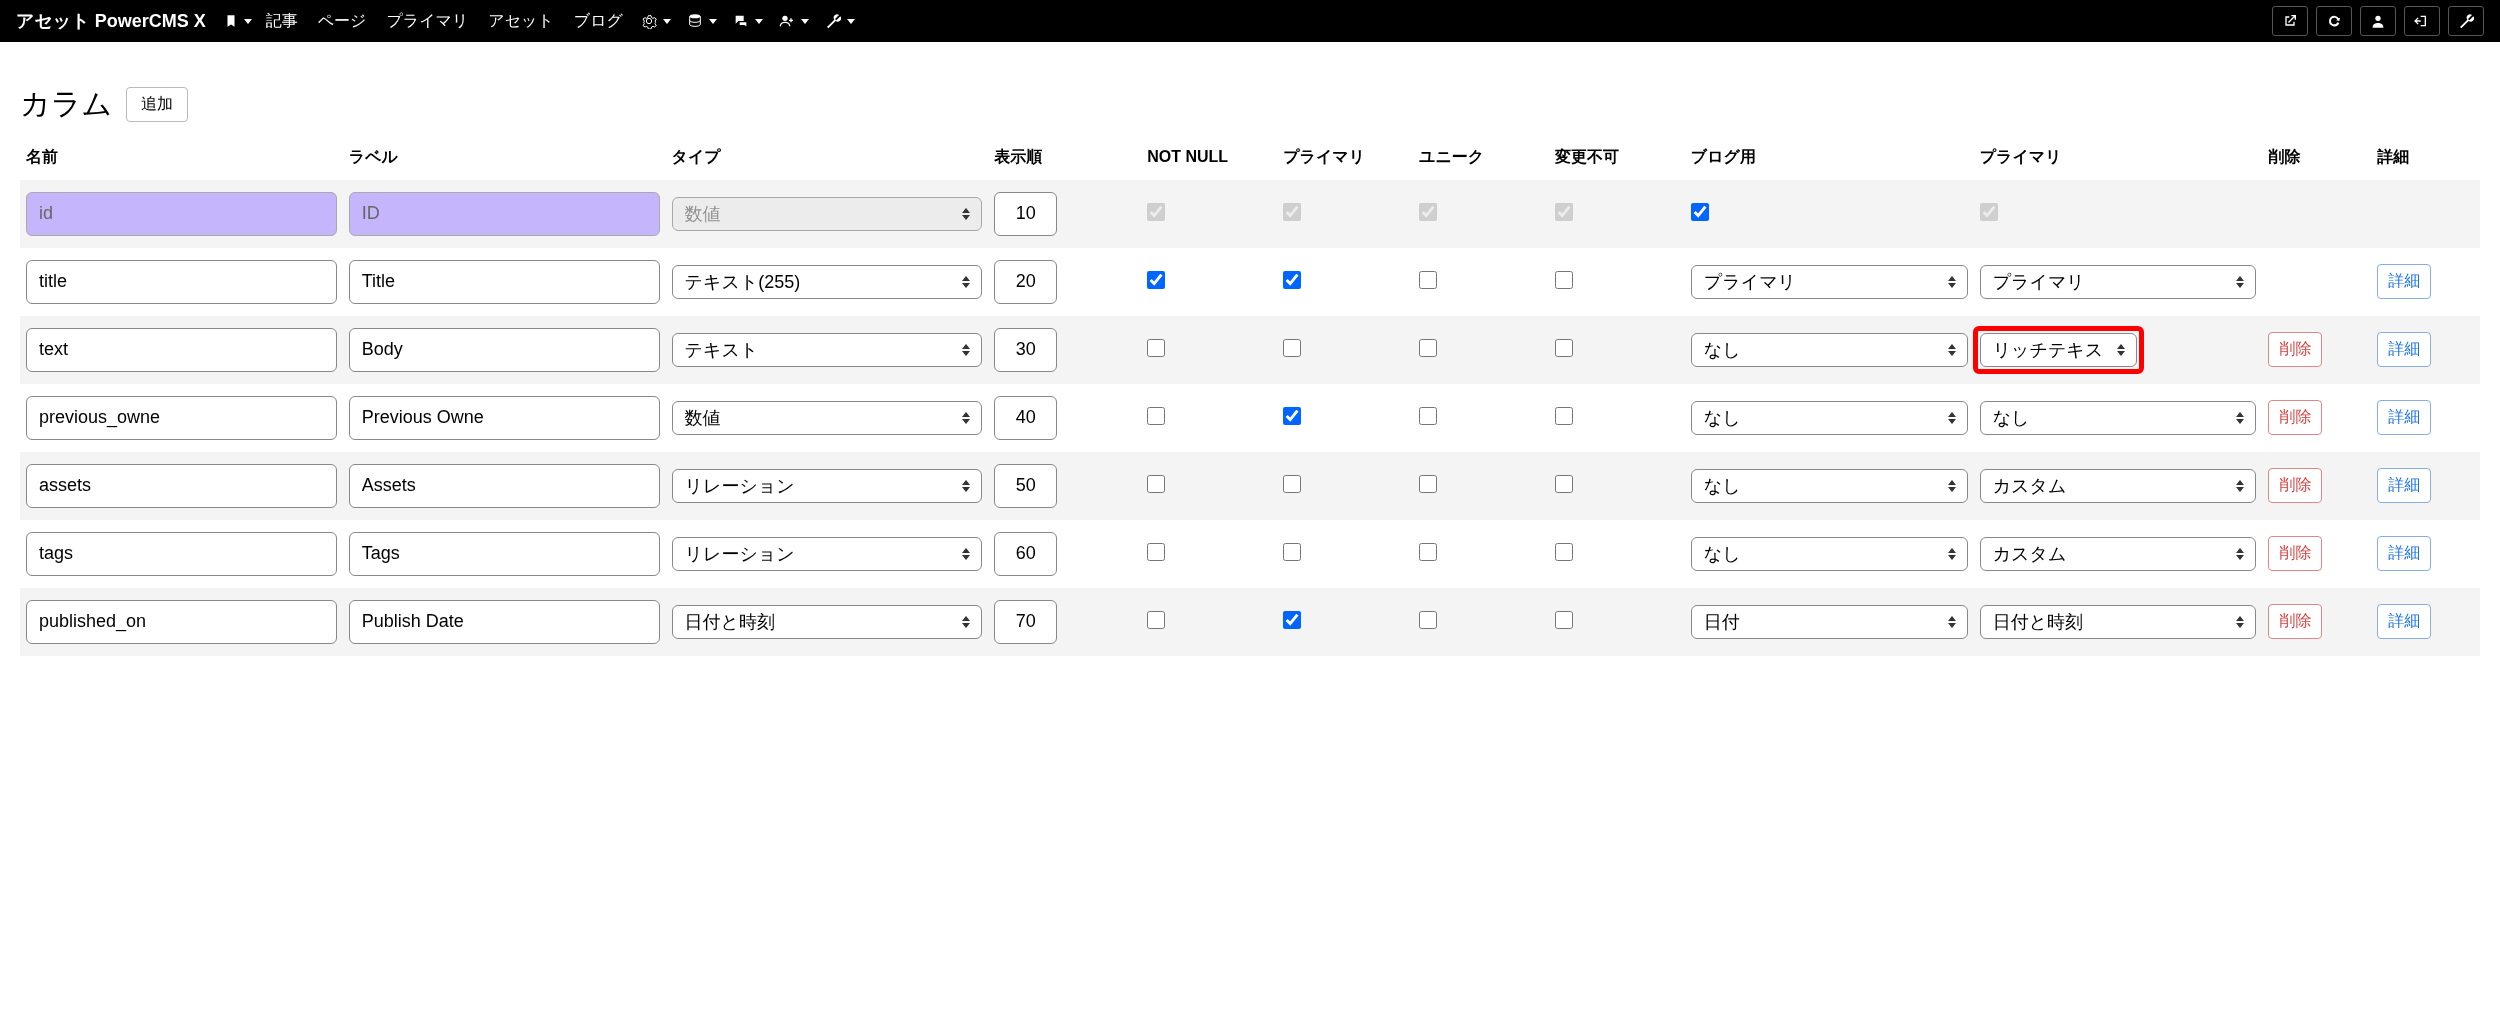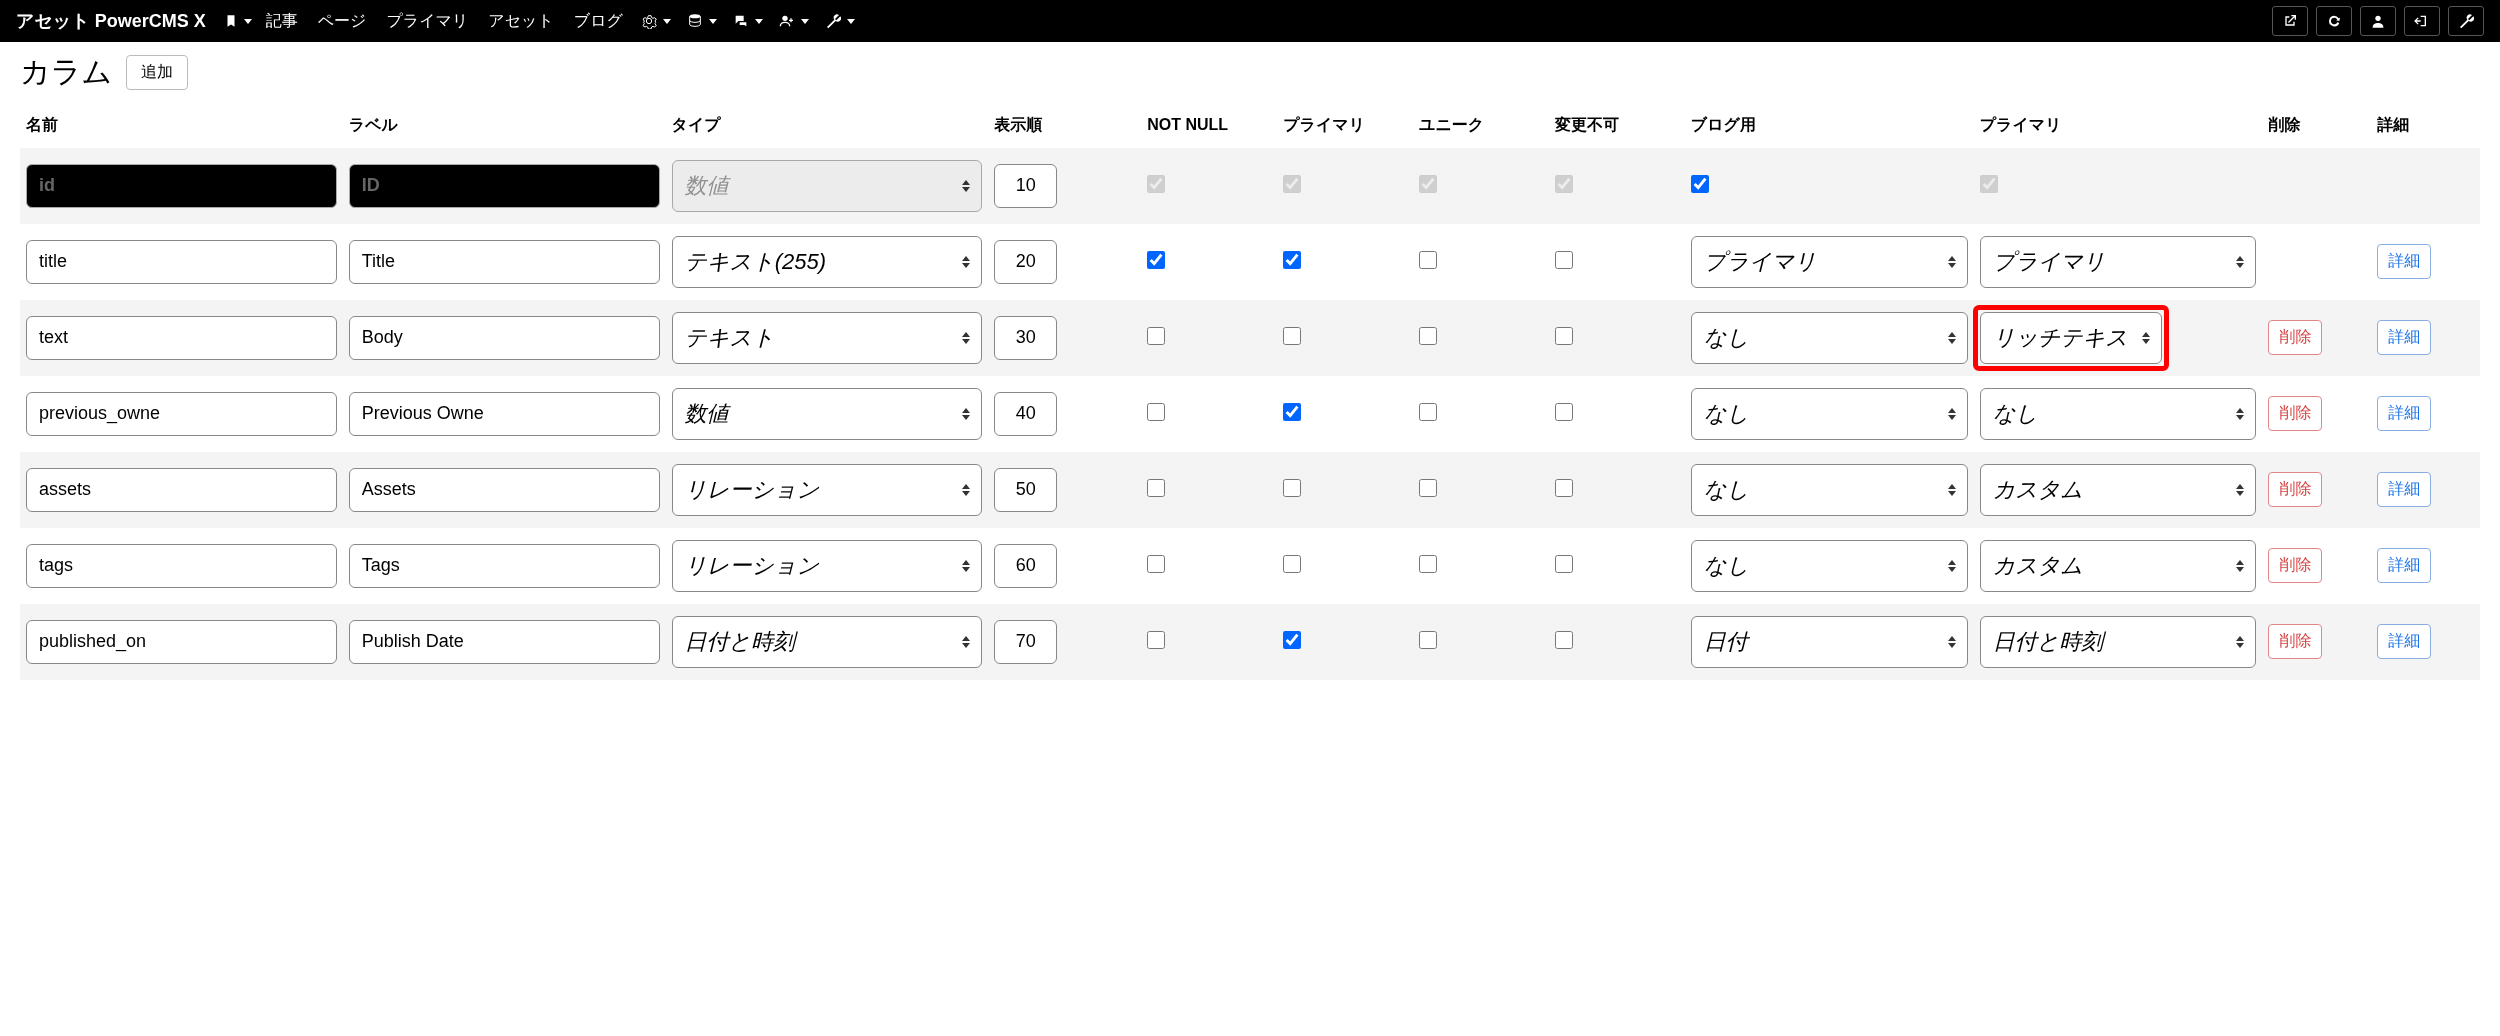--- a/index.html
+++ b/index.html
@@ -9,36 +9,36 @@
     .topbar-brand { font-weight: 600; margin-right: 12px; font-size: 18px; }
     .topbar-nav { display: flex; align-items: center; gap: 4px; }
     .topbar-item { padding: 4px 8px; cursor: pointer; display: inline-flex; align-items: center; gap: 4px; }
     .topbar-icon-only { padding: 4px 6px; cursor: pointer; display: inline-flex; align-items: center; gap: 4px; }
     .caret-down { width: 0; height: 0; border-left: 4px solid transparent; border-right: 4px solid transparent; border-top: 5px solid #fff; display: inline-block; margin-left: 2px; }
     
     .topbar-right { margin-left: auto; display: flex; gap: 8px; }
     .topbar-btn { border: 1px solid #555; width: 36px; height: 30px; display: inline-flex; align-items: center; justify-content: center; cursor: pointer; border-radius: 3px; }
     .topbar-btn svg { width: 16px; height: 16px; fill: #fff; }
     
-    .main { padding: 10px 20px; }
+    .main { padding: 10px 20px; margin-top: 32px; }
     .section-header { display: flex; align-items: center; gap: 14px; margin-bottom: 14px; }
     .section-title { font-size: 30px; font-weight: 400; }
     .btn-outline-small { border: 1px solid #bbb; background: #fff; padding: 6px 14px; font-size: 16px; border-radius: 4px; cursor: pointer; }
     
     .table { width: 100%; border-collapse: collapse; }
     .table th { text-align: left; font-weight: 700; font-size: 16px; padding: 8px 6px 12px; vertical-align: bottom; white-space: normal; line-height: 1.3; }
     .table td { padding: 12px 6px; vertical-align: middle; text-align: left; }
     .table tbody tr:nth-child(odd) { background: #f4f4f4; }
     
     .input-text { border: 1px solid #888; border-radius: 6px; height: 44px; padding: 0 12px; font-size: 18px; width: 100%; background: #fff; }
-    .input-text[disabled] { background: #000000; color: #666; border-color: #aaa; font-weight: bold; }
+    .input-text[disabled] { background: #c4b5fd; color: #666; border-color: #aaa; }
     .input-order { width: 63px; text-align: center; }
     
     .select-wrap { position: relative; display: inline-block; width: 100%; }
-    .select-wrap select { border: 1px solid #888; border-radius: 6px; height: 52px; padding: 0 32px 0 12px; font-size: 22px; width: 100%; background: #fff; appearance: none; -webkit-appearance: none; cursor: pointer; font-style: italic; }
+    .select-wrap select { border: 1px solid #888; border-radius: 6px; height: 34px; padding: 0 32px 0 12px; font-size: 18px; width: 100%; background: #fff; appearance: none; -webkit-appearance: none; cursor: pointer; }
     .select-wrap select[disabled] { background: #eaeaea; color: #666; }
     .select-caret { position: absolute; right: 12px; top: 50%; transform: translateY(-50%); pointer-events: none; display: flex; flex-direction: column; gap: 2px; }
     .caret-up-s { width: 0; height: 0; border-left: 4px solid transparent; border-right: 4px solid transparent; border-bottom: 5px solid #333; }
     .caret-down-s { width: 0; height: 0; border-left: 4px solid transparent; border-right: 4px solid transparent; border-top: 5px solid #333; }
     
     .cb-cell { text-align: left; padding-left: 10px; }
     .cb { width: 18px; height: 18px; cursor: pointer; accent-color: #0066ff; }
     .cb[disabled] { cursor: default; }
     
     .btn-delete { border: 1px solid #e08888; color: #d43f3f; background: #fff; padding: 6px 10px; border-radius: 4px; font-size: 16px; cursor: pointer; }

